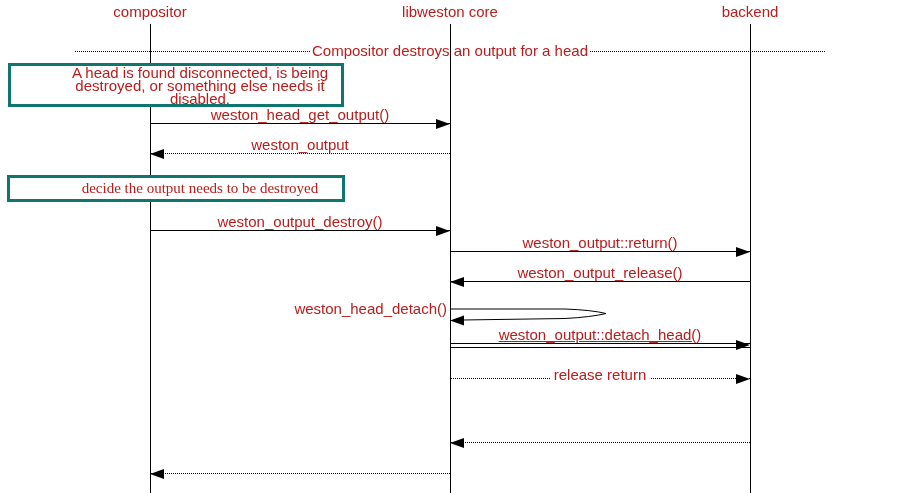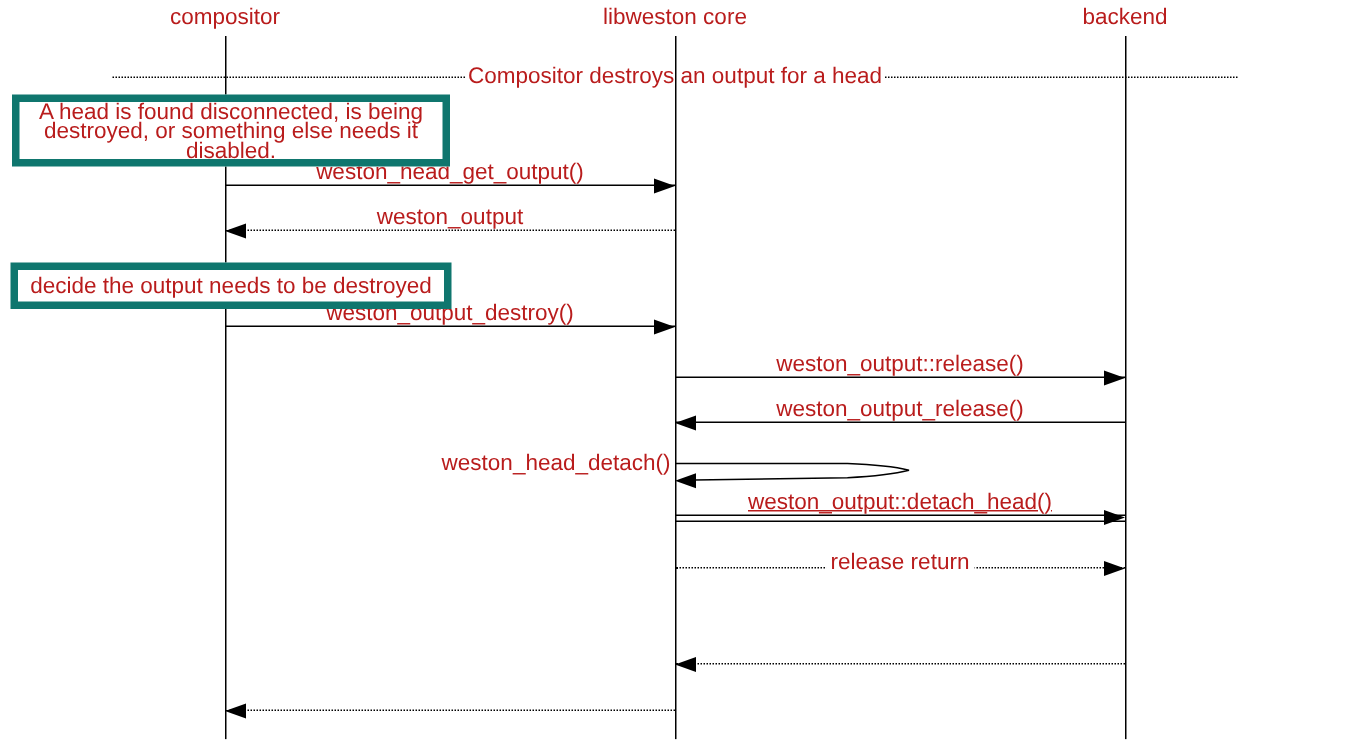--- a/index.html
+++ b/index.html
@@ -11,25 +11,25 @@
   
   .lifeline{position:absolute;top:24px;bottom:0;width:1px;background:#000;z-index:1;}
   
   .actor{position:absolute;top:4px;width:220px;text-align:center;line-height:15px;z-index:2;}
   
   .divider{position:absolute;left:75px;width:750px;top:43px;height:16px;display:flex;align-items:center;z-index:2;}
   .dotline{flex:1;height:0;border-top:1px dotted #000;}
   .divider-label{white-space:nowrap;padding:0 2px;line-height:16px;}
   
   .note{
-    position:absolute;border:5px solid #0f766e;background:#fff;z-index:4;
+    position:absolute;border:3px solid #0f766e;background:#fff;z-index:4;
     display:flex;align-items:center;justify-content:center;
-    text-align:center;white-space:pre-line;line-height:13px;
+    text-align:center;white-space:pre-line;line-height:13px;padding-left:48px;
   }
-  .note.oneline{line-height:15px;}
+  .note.oneline{line-height:15px;font-family:Liberation Serif, serif;}
   
   .msg{position:absolute;height:0;border-top:1px solid #000;z-index:3;}
   .msg.dotted{border-top-style:dotted;}
   .msg.double{height:3px;border-bottom:1px solid #000;}
   .msg-label{position:absolute;left:0;right:0;bottom:2px;text-align:center;white-space:nowrap;line-height:15px;}
   .msg.double .msg-label{bottom:5px;text-decoration:underline;}
   .msg-label.on-line{left:50%;right:auto;transform:translateX(-50%);bottom:-3px;background:#fff;padding:0 3px;}
   
   .ah{position:absolute;width:0;height:0;border-style:solid;}
   .ah-r{right:0;top:-5px;border-width:5px 0 5px 14px;border-color:transparent transparent transparent #000;}
@@ -67,27 +67,27 @@
     <span class="ah ah-r"></span>
   </div>
 
   <div class="msg dotted" style="left:150px;width:300px;top:153px">
     <span class="msg-label">weston_output</span>
     <span class="ah ah-l"></span>
   </div>
 
   <div class="note oneline" style="left:7px;top:175px;width:284px;height:21px">decide the output needs to be destroyed</div>
 
-  <div class="msg" style="left:150px;width:300px;top:217px">
+  <div class="msg" style="left:150px;width:300px;top:230px">
     <span class="msg-label">weston_output_destroy()</span>
     <span class="ah ah-r"></span>
   </div>
 
   <div class="msg" style="left:450px;width:300px;top:251px">
-    <span class="msg-label">weston_output::release()</span>
+    <span class="msg-label">weston_output::return()</span>
     <span class="ah ah-r"></span>
   </div>
 
   <div class="msg" style="left:450px;width:300px;top:281px">
     <span class="msg-label">weston_output_release()</span>
     <span class="ah ah-l"></span>
   </div>
 
   <div class="self-label">weston_head_detach()</div>
   <svg class="self-arrow" width="158" height="22" viewBox="0 0 158 22">

